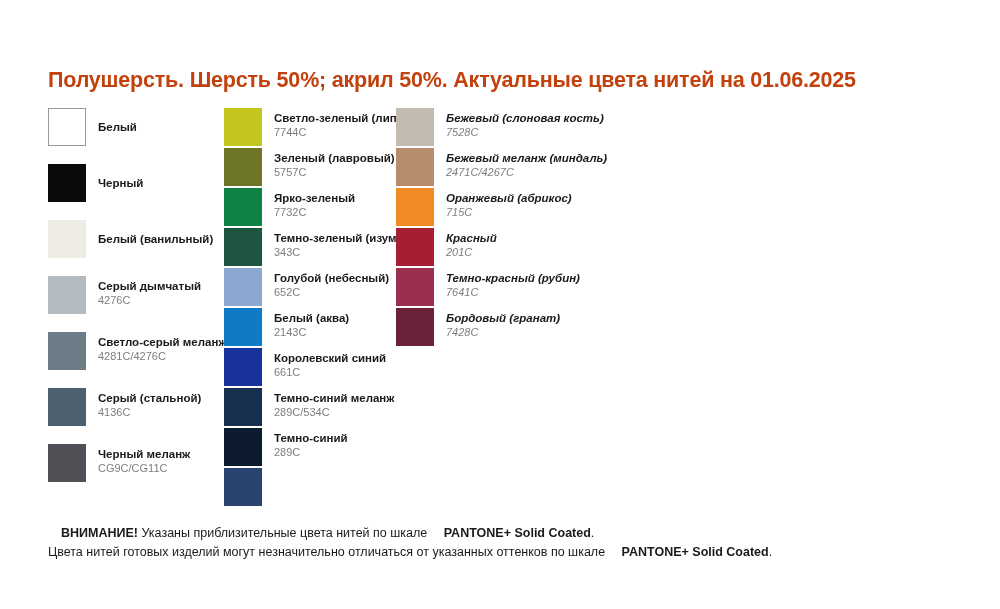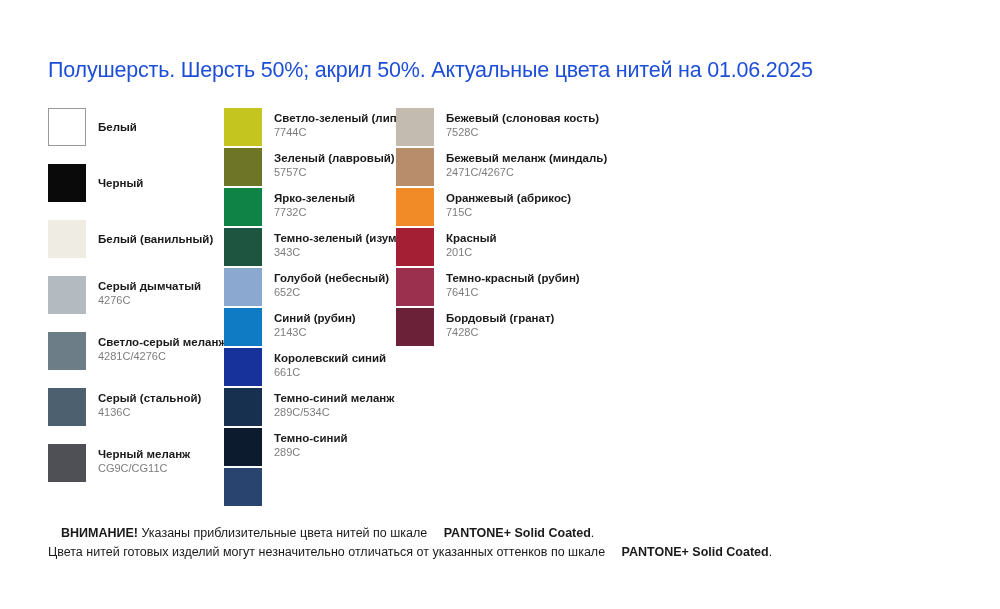--- a/index.html
+++ b/index.html
@@ -13,44 +13,44 @@
     height: 609px;
     font-family: "Liberation Sans", sans-serif;
     color: #111111;
     overflow: hidden;
     position: relative;
   }
 
   #page-title {
     position: absolute;
     left: 48px;
-    top: 58px;
+    top: 68px;
     font-size: 21.5px;
-    font-weight: normal;
+    font-weight: bold;
     letter-spacing: -0.2px;
-    color: #1d4ed8;
+    color: #c2410c;
     white-space: nowrap;
   }
 
   #columns {
     position: absolute;
     left: 48px;
     top: 108px;
     width: 920px;
     display: flex;
     align-items: flex-start;
   }
 
   .swatch-column {
     display: flex;
     flex-direction: column;
   }
   .col-0 { width: 176px; gap: 16px; }
   .col-1 { width: 172px; }
-  .col-2 { width: 300px; }
+  .col-2 { width: 300px; font-style: italic; }
 
   .swatch-row {
     display: flex;
     align-items: flex-start;
     height: 40px;
   }
 
   .swatch-chip {
     width: 38px;
     height: 38px;
@@ -192,21 +192,21 @@
       <div class="swatch-row">
         <div class="swatch-chip" style="background: rgb(138, 168, 208);"></div>
         <div class="swatch-text">
           <div class="swatch-name">Голубой (небесный)</div>
           <div class="swatch-code">652C</div>
         </div>
       </div>
       <div class="swatch-row">
         <div class="swatch-chip" style="background: rgb(15, 123, 196);"></div>
         <div class="swatch-text">
-          <div class="swatch-name">Синий (рубин)</div>
+          <div class="swatch-name">Белый (аква)</div>
           <div class="swatch-code">2143C</div>
         </div>
       </div>
       <div class="swatch-row">
         <div class="swatch-chip" style="background: rgb(23, 51, 155);"></div>
         <div class="swatch-text">
           <div class="swatch-name">Королевский синий</div>
           <div class="swatch-code">661C</div>
         </div>
       </div>

